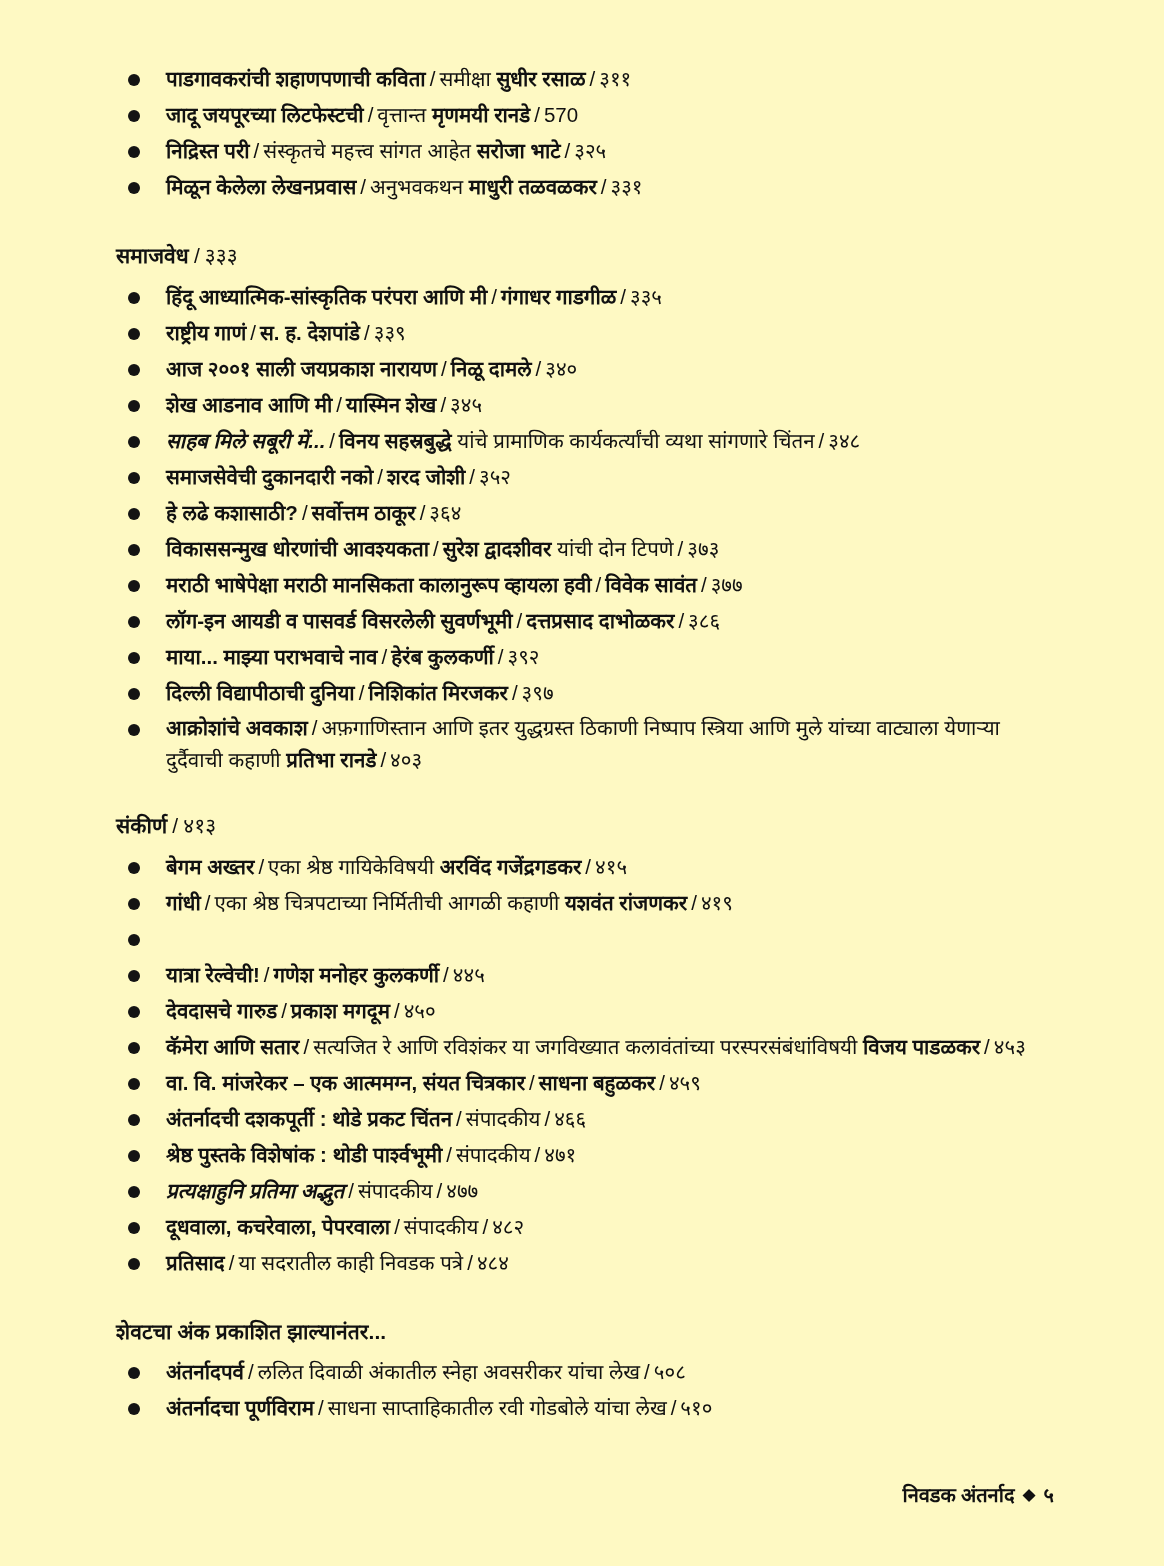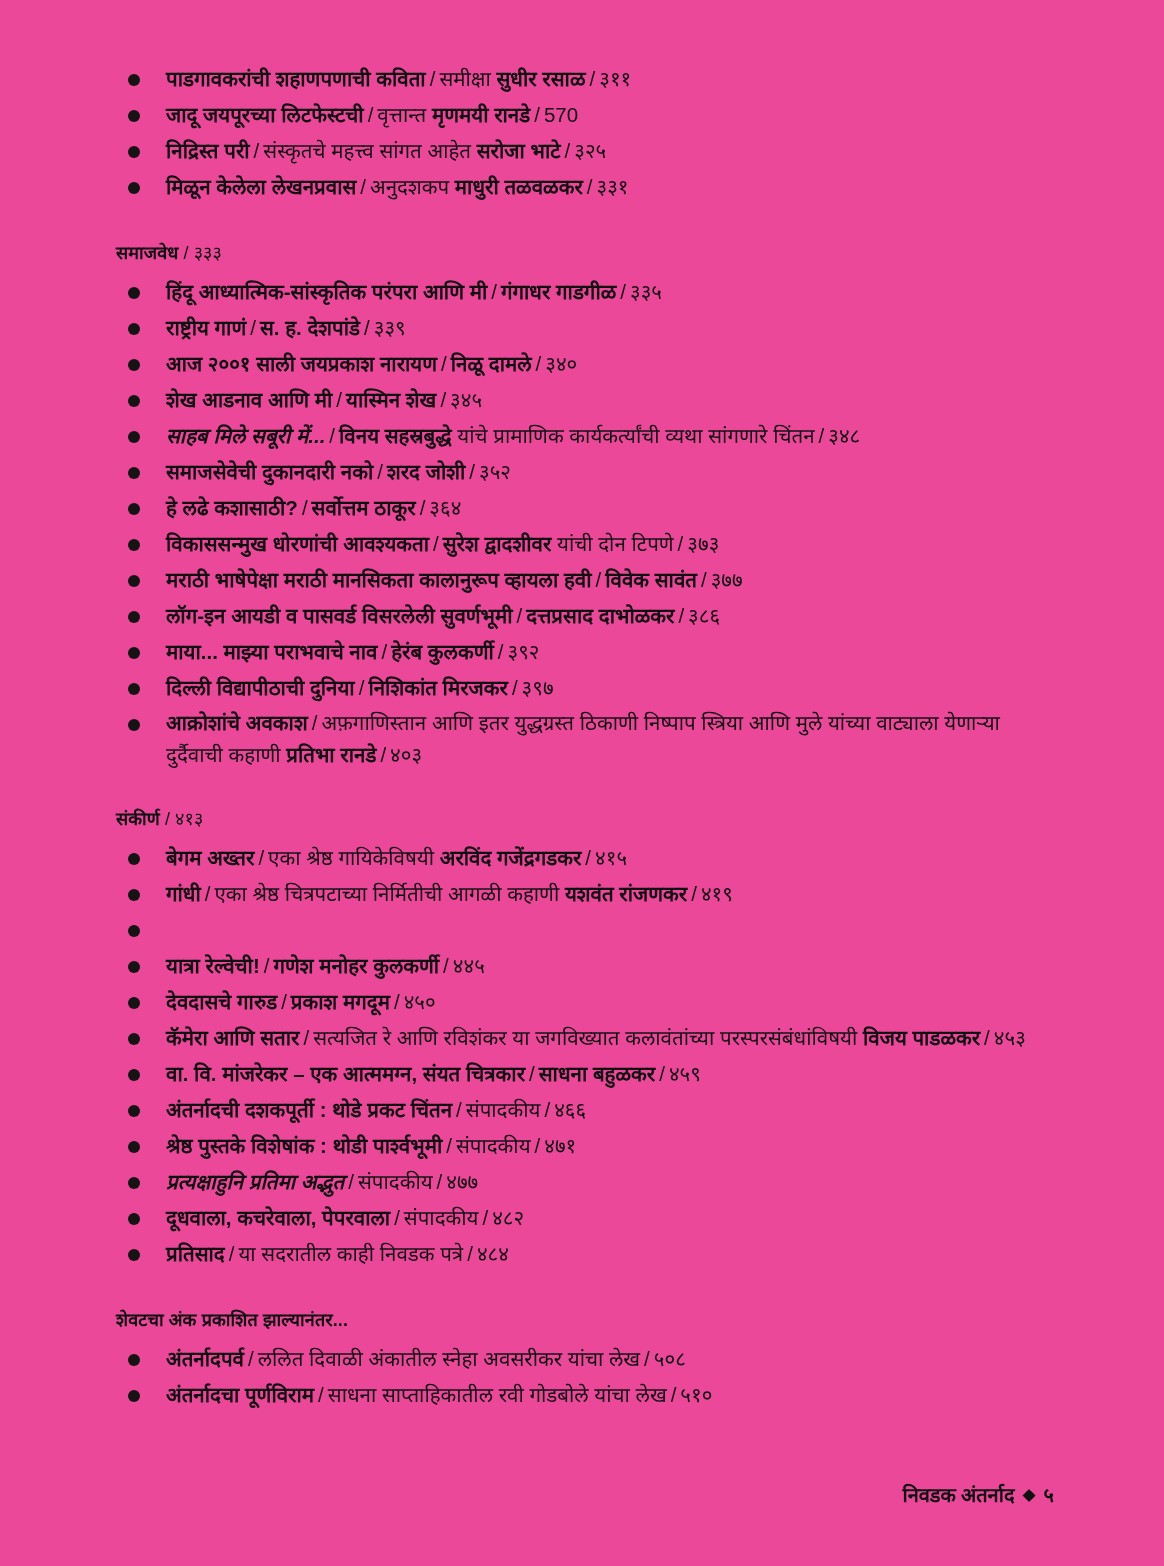--- a/index.html
+++ b/index.html
@@ -15,33 +15,33 @@
     font-family: "Liberation Sans", "DejaVu Sans", sans-serif;
     color: #111111;
     overflow: hidden;
   }
 
   #page {
     position: absolute;
     left: 0; top: 0;
     width: 1164px;
     height: 1566px;
-    background: #ec4899;
+    background: #fef9c3;
   }
 
   .content {
     position: absolute;
     left: 116px;
     top: 62px;
     width: 940px;
   }
 
   
   .section-heading {
-    font-size: 18px;
+    font-size: 21px;
     font-weight: 700;
     line-height: 1.5;
     margin: 0;
     padding: 0;
     letter-spacing: 0.1px;
     white-space: nowrap;
   }
   .section-heading .sep {
     font-weight: 400;
     padding: 0 5px;
@@ -129,21 +129,21 @@
         <li>
           <span class="bullet"></span>
           <span class="entry-text"><span class="b">जादू जयपूरच्या लिटफेस्टची</span><span class="sep">/</span><span class="r">वृत्तान्त</span> <span class="b">मृणमयी रानडे</span><span class="sep">/</span><span class="pageno">570</span></span>
         </li>
         <li>
           <span class="bullet"></span>
           <span class="entry-text"><span class="b">निद्रिस्त परी</span><span class="sep">/</span><span class="r">संस्कृतचे महत्त्व सांगत आहेत</span> <span class="b">सरोजा भाटे</span><span class="sep">/</span><span class="pageno">३२५</span></span>
         </li>
         <li>
           <span class="bullet"></span>
-          <span class="entry-text"><span class="b">मिळून केलेला लेखनप्रवास</span><span class="sep">/</span><span class="r">अनुदशकप</span> <span class="b">माधुरी तळवळकर</span><span class="sep">/</span><span class="pageno">३३१</span></span>
+          <span class="entry-text"><span class="b">मिळून केलेला लेखनप्रवास</span><span class="sep">/</span><span class="r">अनुभवकथन</span> <span class="b">माधुरी तळवळकर</span><span class="sep">/</span><span class="pageno">३३१</span></span>
         </li>
       </ul>
       <div class="gap-before-heading"></div>
       <div class="section-heading"><span>समाजवेध</span><span class="sep">/</span><span class="pageno">३३३</span></div>
       <div class="gap-small"></div>
       <ul class="entries">
         <li>
           <span class="bullet"></span>
           <span class="entry-text"><span class="b">हिंदू आध्यात्मिक-सांस्कृतिक परंपरा आणि मी</span><span class="sep">/</span><span class="b">गंगाधर गाडगीळ</span><span class="sep">/</span><span class="pageno">३३५</span></span>
         </li>

